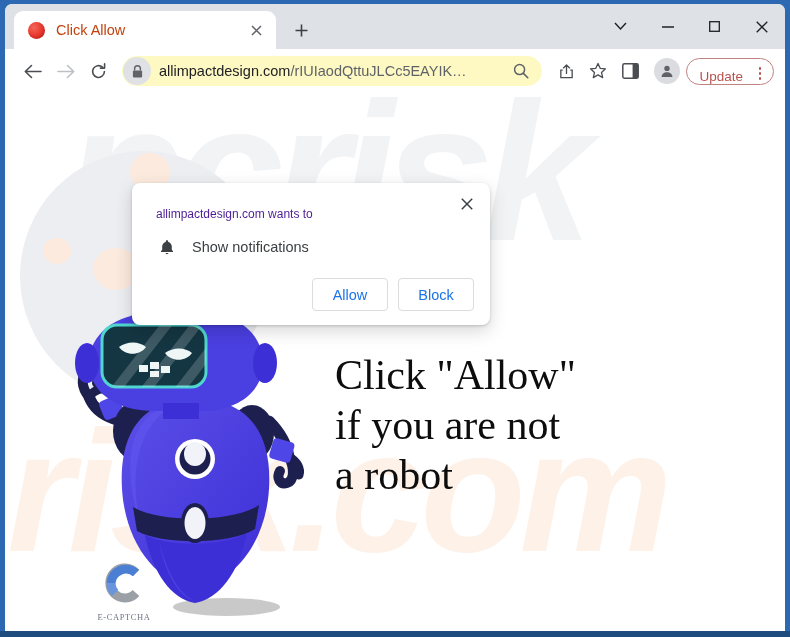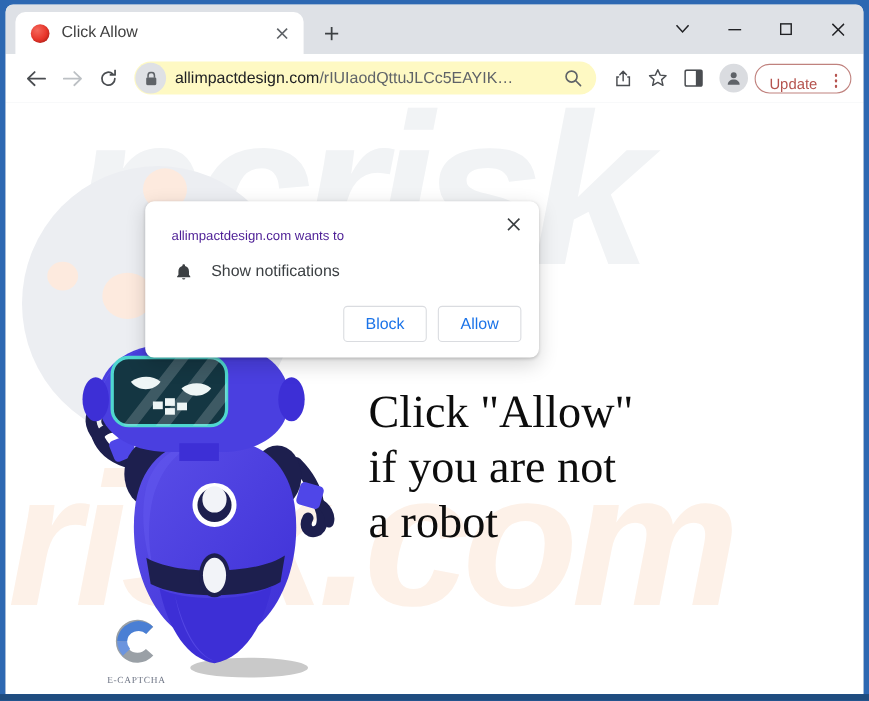--- a/index.html
+++ b/index.html
@@ -58,21 +58,21 @@
   .favicon {
     width: 17px; height: 17px;
     border-radius: 50%;
     background: radial-gradient(circle at 35% 32%, #f4675b 0%, #e8352a 55%, #cc2119 100%);
     flex: 0 0 auto;
     box-shadow: inset -1px -1px 2px rgba(0,0,0,.15);
   }
   .tab-title {
     margin-left: 11px;
     font-size: 14.5px;
-    color: #404040;
+    color: #c2410c;
     white-space: nowrap;
     overflow: hidden;
     flex: 1;
   }
   .tab-close {
     width: 20px; height: 20px;
     display: flex; align-items: center; justify-content: center;
     color: #5f6368;
     flex: 0 0 auto;
   }
@@ -529,21 +529,21 @@
         <div class="perm-row">
           <span class="bell">
             <svg width="14" height="16" viewBox="0 0 14 16">
               <path d="M7 1.2c-.7 0-1.2.5-1.2 1.2v.5C3.6 3.4 2.2 5.3 2.2 7.6v3.1L1 12.3v.8h12v-.8l-1.2-1.6V7.6c0-2.3-1.4-4.2-3.6-4.7v-.5c0-.7-.5-1.2-1.2-1.2Z" fill="#3c4043"></path>
               <path d="M5.4 14a1.7 1.7 0 0 0 3.2 0Z" fill="#3c4043"></path>
             </svg>
           </span>
           <span class="perm-item-label">Show notifications</span>
         </div>
         <div class="perm-actions">
+          <button class="perm-btn">Allow</button>
           <button class="perm-btn">Block</button>
-          <button class="perm-btn">Allow</button>
         </div>
       </div>
 
     </div>
   </div>
   <div class="bottom-bar"></div>
 </div>
 
 </body></html>

